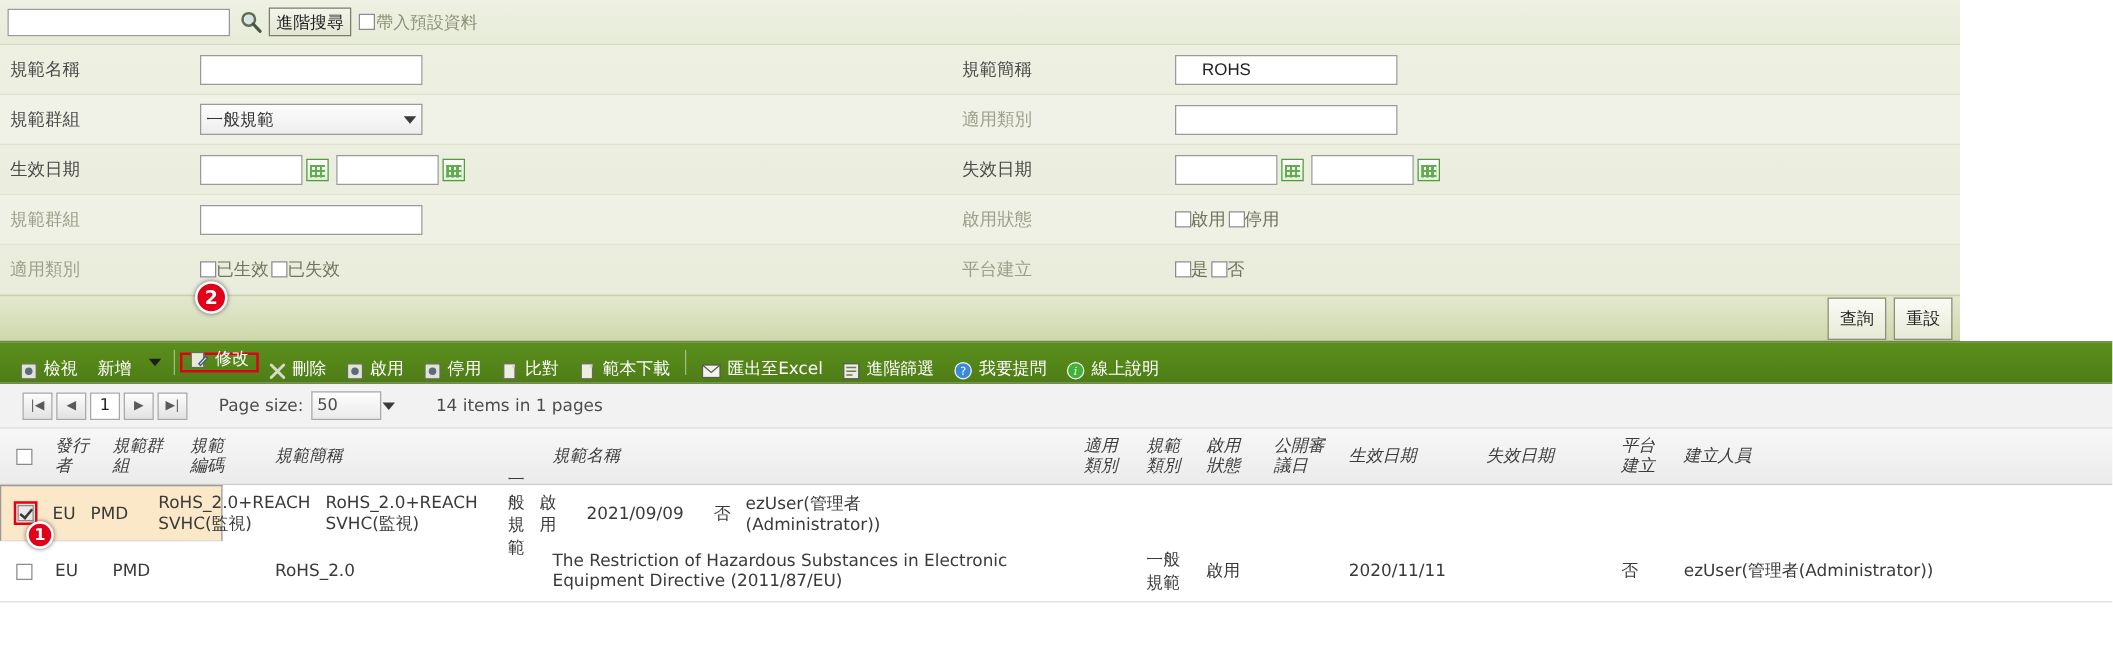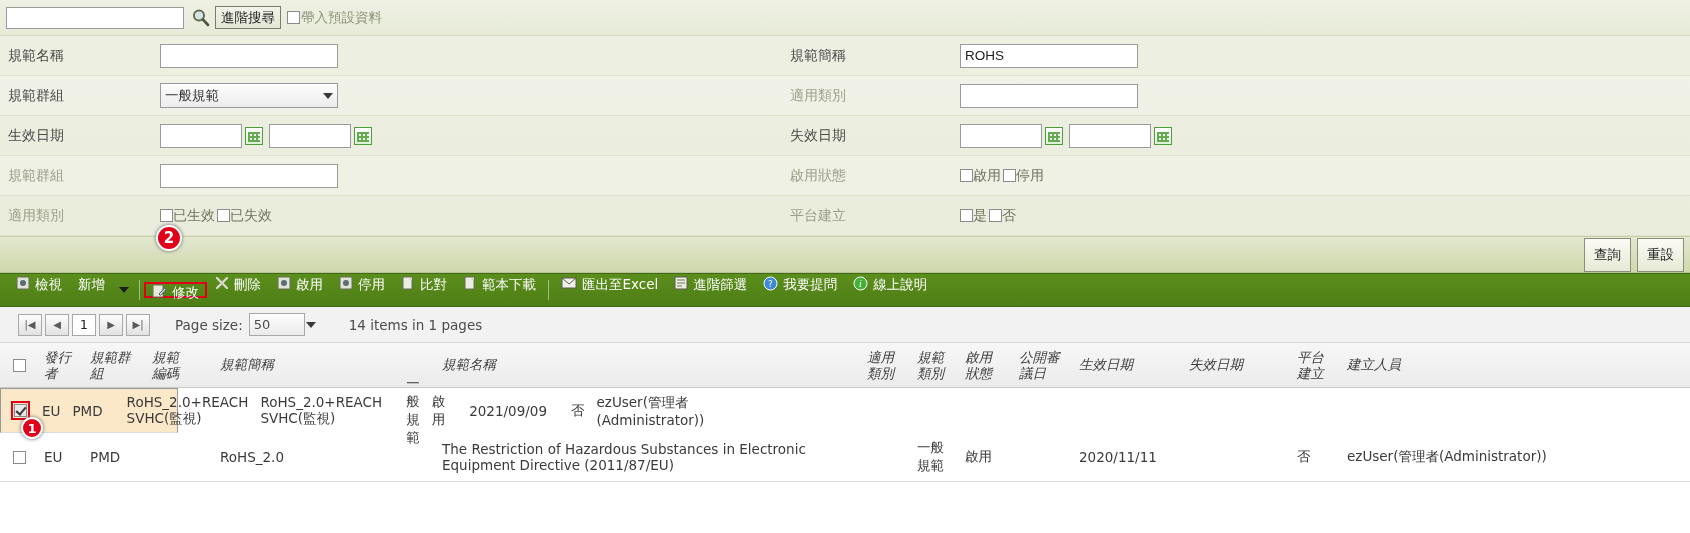--- a/index.html
+++ b/index.html
@@ -8,21 +8,21 @@
     width: 1690px; height: 533px;
     overflow: hidden;
     font-family: "DejaVu Sans", "Liberation Sans", sans-serif;
     font-size: 13px;
     color: #333;
   }
   body { background: #ffffff; }
 
   
   .search-panel {
-    width: 1690px;
+    width: 1568px;
     background: linear-gradient(to bottom, #eef0e2 0%, #e9ecdb 100%);
     border-bottom: 1px solid #b9c29a;
     position: relative;
   }
   .quick-row {
     height: 36px;
     display: flex;
     align-items: center;
     padding: 0 6px;
     background: linear-gradient(to bottom, #eef1e3, #e7ebd8);
@@ -90,21 +90,21 @@
   .fcell-label.dim { color: #9ba08a; }
   .fcell-field { flex: 1; display: flex; align-items: center; }
   .col-left { width: 780px; display: flex; align-items: center; }
   .col-right { width: 830px; display: flex; align-items: center; }
   .col-right .fcell-label { width: 180px; text-align: left; padding-left: 10px;}
   .txt {
     height: 24px;
     border: 1px solid #9a9a9a;
     background: #fff;
     font-size: 13.5px;
-    padding: 1px 4px;
+    padding: 1px 21px;
     outline: none;
     color: #222;
   }
   .txt.w180 { width: 178px; }
   .txt.w82  { width: 82px; }
   .sel {
     width: 178px; height: 25px;
     border: 1px solid #9a9a9a;
     background: linear-gradient(to bottom,#fdfdfd,#ededed);
     font-size: 13.5px;
@@ -174,21 +174,21 @@
     height: 34px;
     background: linear-gradient(to bottom,#5b8f1c,#4e7d16);
     display: flex;
     align-items: center;
     padding-left: 8px;
     border-top: 1px solid #3f6a10;
     border-bottom: 1px solid #3f6a10;
     position: relative;
   }
   .tb-item {
-    display: flex; align-items: flex-start;
+    display: flex; align-items: flex-end;
     height: 28px;
     padding: 0 8px;
     color: #ffffff;
     font-size: 13.5px;
     cursor: pointer;
     white-space: nowrap;
   }
   .tb-item .ico { margin-right: 5px; display: inline-flex; }
   .tb-sep { width: 1px; height: 20px; background: rgba(255,255,255,.45); margin: 0 4px; }
   .tb-item.highlight { border: 2px solid #e1001a; padding: 0 6px; height: 16px; }

